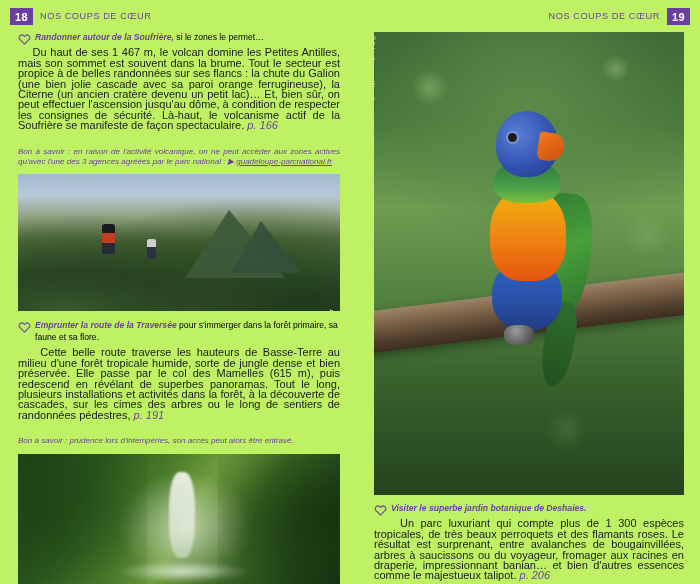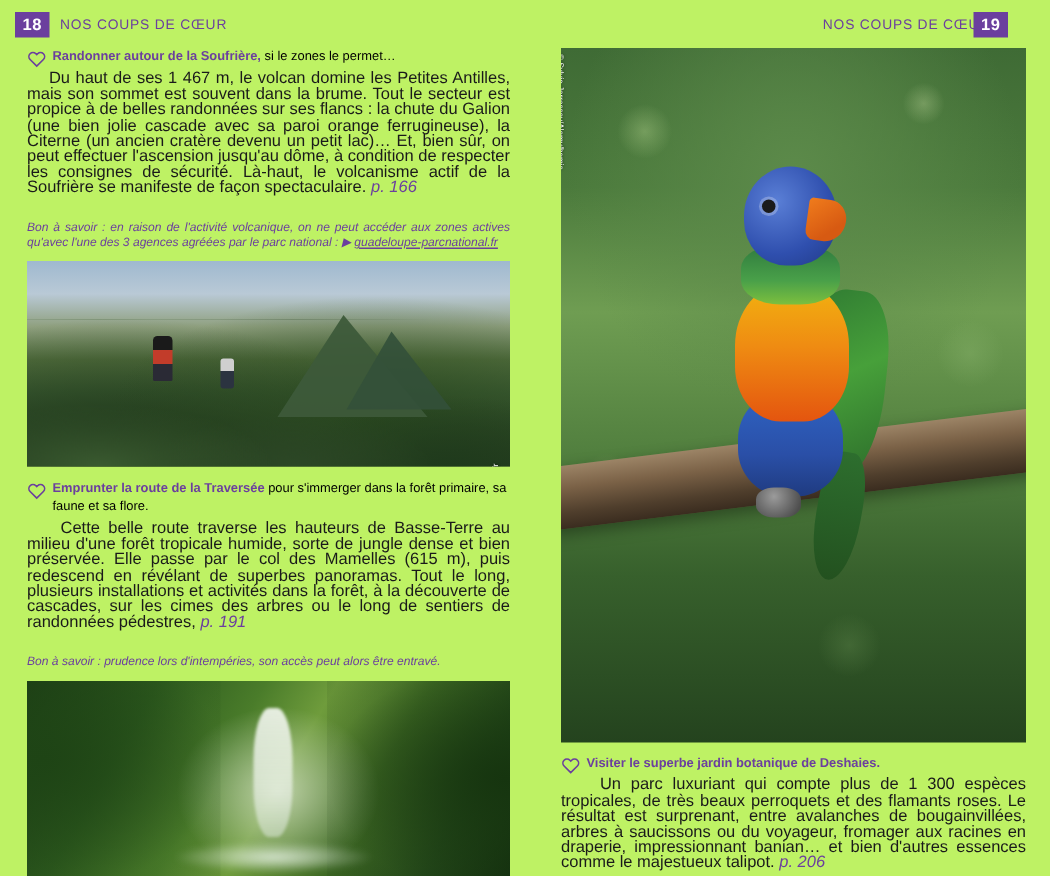--- a/index.html
+++ b/index.html
@@ -23,21 +23,21 @@
   .folio-box {
     position: absolute; top: 8px;
     width: 23px; height: 17px;
     background: #6b3f9e;
     color: #ffffff;
     font-size: 11px; font-weight: bold;
     display: flex; align-items: center; justify-content: center;
     letter-spacing: .3px;
   }
   .folio-left { left: 10px; }
-  .folio-right { right: 28px; }
+  .folio-right { right: 10px; }
   .hdr-title {
     position: absolute; top: 11px;
     font-size: 9.2px; font-weight: normal;
     color: #6b3f9e;
     letter-spacing: .55px;
   }
   .hdr-title-left { left: 40px; }
   .hdr-title-right { right: 40px; }
 
   
@@ -61,21 +61,21 @@
     font-size: 12px; line-height: 12px;
   }
   .heart svg { display:block; }
   .entry-head {
     padding-left: 17px;
     font-size: 8.6px;
     line-height: 11.4px;
     color: #000000;
     text-indent: 0;
   }
-  .entry-head b { color: #6b3f9e; font-weight: bold; }
+  .entry-head b { color: #6b3f9e; font-weight: bold; font-style: italic; }
   .body-text {
     font-size: 11px;
     line-height: 10.4px;
     color: #1a1a1a;
     text-align: justify;
     margin-top: 4px;
   }
   .ref { color: #6b3f9e; font-style: italic; }
   .bon {
     font-size: 8.05px;

